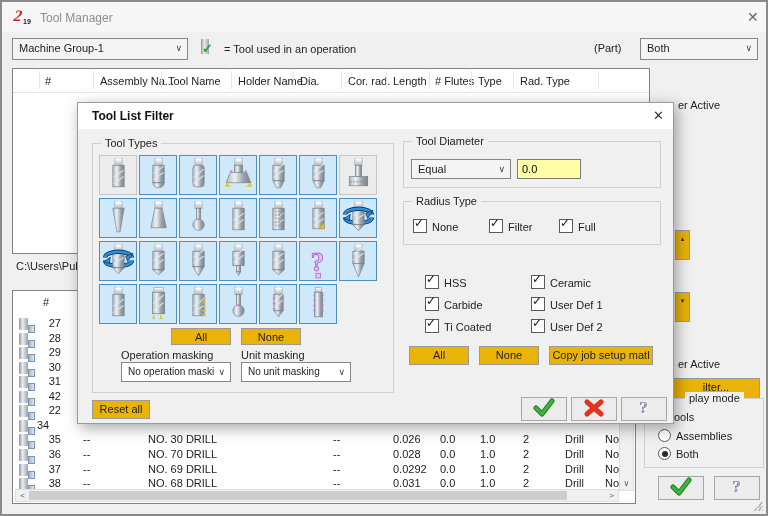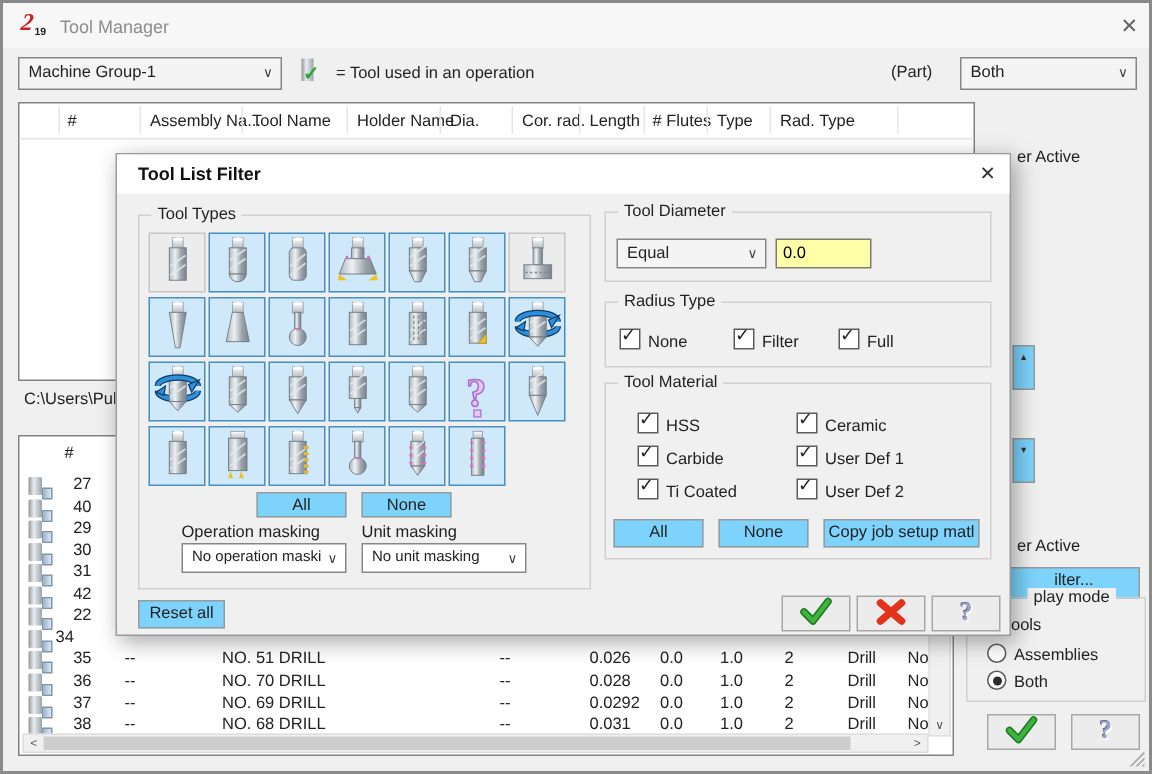--- a/index.html
+++ b/index.html
@@ -9,21 +9,21 @@
   .titlebar{position:absolute;left:0;top:0;width:100%;height:30px;background:#f7f7f7;}
   .title-text{position:absolute;left:38px;top:9px;font-size:12px;color:#8d8d8d;}
   .close-x{position:absolute;top:7px;font-size:14px;color:#666;cursor:default;}
   .logo{position:absolute;left:12px;top:5px;width:22px;height:20px;}
   .logo .two{position:absolute;left:0;top:0;font:italic bold 16px "Liberation Serif",serif;color:#cc2027;transform:skewX(-8deg);}
   .logo .nineteen{position:absolute;left:9px;top:11px;font:bold 7px "Liberation Sans",sans-serif;color:#222;}
   
   .combo{position:absolute;background:#f4f4f4;border:1px solid #868686;box-sizing:border-box;}
   .combo .val{position:absolute;left:6px;top:3px;white-space:nowrap;overflow:hidden;}
   .combo .chev{position:absolute;right:5px;top:4px;font-size:9px;color:#404040;}
-  .btn{position:absolute;background:#7dd3fc;border:1px solid #9a9a9a;box-sizing:border-box;text-align:center;color:#222;}
+  .btn{position:absolute;background:#eab308;border:1px solid #9a9a9a;box-sizing:border-box;text-align:center;color:#222;}
   .btn span{display:inline-block;margin-top:2px;}
   .field{position:absolute;border:1px solid #7a7a7a;box-sizing:border-box;font-family:"Liberation Sans",sans-serif;font-size:11px;padding:2px 4px;}
   
   .tablebox{position:absolute;background:#fff;border:1px solid #828282;box-sizing:border-box;}
   .th{position:absolute;top:6px;font-size:11px;color:#222;white-space:nowrap;}
   .hsep{position:absolute;top:2px;width:1px;height:18px;background:#e6e6e6;}
   .hline{position:absolute;left:0;width:100%;height:1px;background:#e6e6e6;}
   .cell{position:absolute;white-space:nowrap;font-size:11px;color:#222;}
   .mini-tool{position:absolute;width:9px;height:12px;background:linear-gradient(90deg,#8d969e,#e9edf0 40%,#9aa3ab);border-radius:1px;}
   .mini-tool::after{content:"";position:absolute;left:9px;top:7px;width:5px;height:6px;background:linear-gradient(90deg,#9fb4c8,#dde8f2);border:0.5px solid #7d95ad;}
@@ -132,21 +132,21 @@
   <span class="abs" style="left:14px;top:258px;">C:\Users\Public</span>
   <div class="tablebox" style="left:10px;top:288px;width:624px;height:214px;">
     <span class="th" style="left:30px;top:5px;">#</span>
     <div id="t2rows">
         <div>
           <div class="mini-tool" style="left: 6px; top: 27px;"></div>
           <span class="cell" style="left: 24px; top: 26px; width: 24px; text-align: right;">27</span>
         </div>
         <div>
           <div class="mini-tool" style="left: 6px; top: 41.55px;"></div>
-          <span class="cell" style="left: 24px; top: 40.55px; width: 24px; text-align: right;">40</span>
+          <span class="cell" style="left: 24px; top: 40.55px; width: 24px; text-align: right;">28</span>
         </div>
         <div>
           <div class="mini-tool" style="left: 6px; top: 56.1px;"></div>
           <span class="cell" style="left: 24px; top: 55.1px; width: 24px; text-align: right;">29</span>
         </div>
         <div>
           <div class="mini-tool" style="left: 6px; top: 70.65px;"></div>
           <span class="cell" style="left: 24px; top: 69.65px; width: 24px; text-align: right;">30</span>
         </div>
         <div>
@@ -162,21 +162,21 @@
           <span class="cell" style="left: 24px; top: 113.3px; width: 24px; text-align: right;">22</span>
         </div>
         <div>
           <div class="mini-tool" style="left: 6px; top: 128.85px;"></div>
           <span class="cell" style="left: 24px; top: 127.85px; width: 24px; text-align: left;">34</span>
         </div>
         <div>
           <div class="mini-tool" style="left: 6px; top: 143.4px;"></div>
           <span class="cell" style="left: 24px; top: 142.4px; width: 24px; text-align: right;">35</span>
           <span class="cell" style="left: 70px; top: 142.4px;">--</span>
-          <span class="cell" style="left: 135px; top: 142.4px;">NO. 51 DRILL</span>
+          <span class="cell" style="left: 135px; top: 142.4px;">NO. 30 DRILL</span>
           <span class="cell" style="left: 320px; top: 142.4px;">--</span>
           <span class="cell" style="left: 380px; top: 142.4px;">0.026</span>
           <span class="cell" style="left: 427px; top: 142.4px;">0.0</span>
           <span class="cell" style="left: 467px; top: 142.4px;">1.0</span>
           <span class="cell" style="left: 510px; top: 142.4px;">2</span>
           <span class="cell" style="left: 552px; top: 142.4px;">Drill</span>
           <span class="cell" style="left: 592px; top: 142.4px;">Nor</span>
         </div>
         <div>
           <div class="mini-tool" style="left: 6px; top: 157.95px;"></div>
@@ -545,23 +545,20 @@
     <div class="check" style="left:335px;top:116px;">
       <span class="box"><span class="mark">✓</span></span><span class="lbl">None</span>
     </div>
     <div class="check" style="left:411px;top:116px;">
       <span class="box"><span class="mark">✓</span></span><span class="lbl">Filter</span>
     </div>
     <div class="check" style="left:481px;top:116px;">
       <span class="box"><span class="mark">✓</span></span><span class="lbl">Full</span>
     </div>
 
-    <div class="group" style="left:325px;top:152px;width:258px;height:118px;">
-      <span class="glabel">Tool Material</span>
-    </div>
     <div class="check" style="left:347px;top:172px;">
       <span class="box"><span class="mark">✓</span></span><span class="lbl">HSS</span>
     </div>
     <div class="check" style="left:347px;top:194px;">
       <span class="box"><span class="mark">✓</span></span><span class="lbl">Carbide</span>
     </div>
     <div class="check" style="left:347px;top:216px;">
       <span class="box"><span class="mark">✓</span></span><span class="lbl">Ti Coated</span>
     </div>
     <div class="check" style="left:453px;top:172px;">

